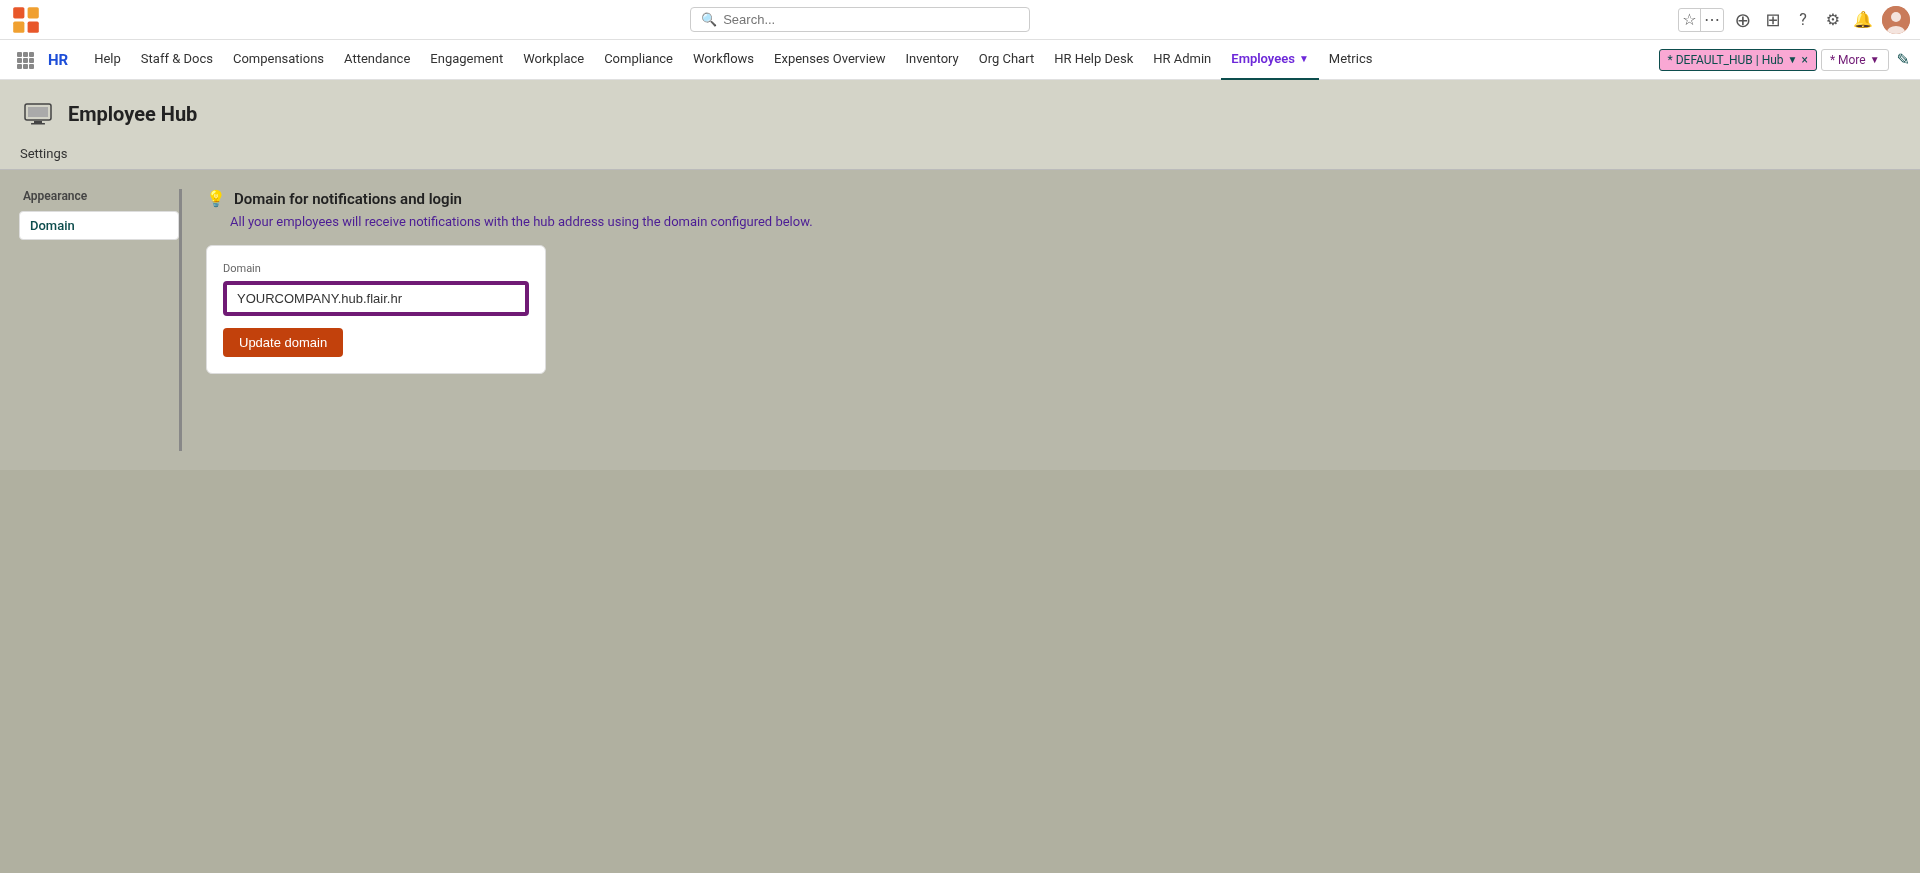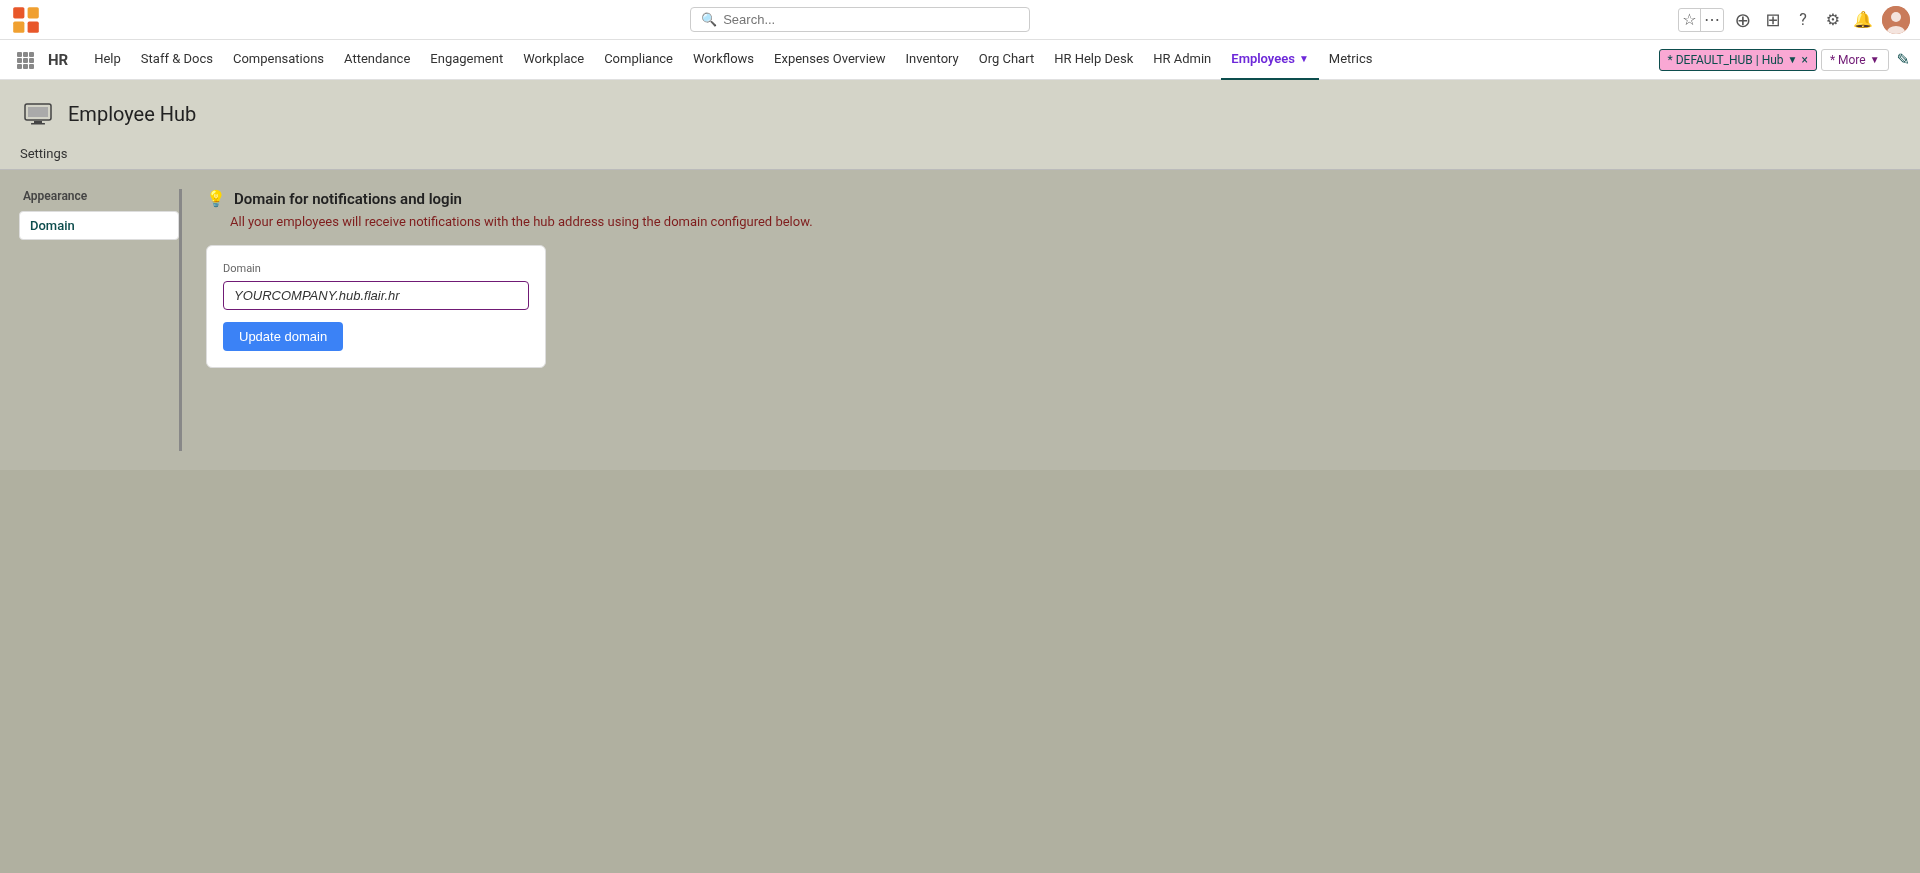--- a/index.html
+++ b/index.html
@@ -103,21 +103,21 @@
       justify-content: center;
       width: 30px;
       height: 30px;
       cursor: pointer;
       color: #555;
       margin-right: 8px;
     }
     .nav-brand {
       font-weight: 700;
       font-size: 15px;
-      color: #404040;
+      color: #1d4ed8;
       margin-right: 16px;
     }
     .nav-items {
       display: flex;
       align-items: center;
       height: 100%;
       flex: 1;
     }
     .nav-item {
       padding: 0 10px;
@@ -196,21 +196,21 @@
       width: 36px;
       height: 36px;
       display: flex;
       align-items: center;
       justify-content: center;
       color: #444;
       font-size: 22px;
     }
     .page-title-text {
       font-size: 20px;
-      font-weight: 400;
+      font-weight: 700;
       color: #222;
     }
     .settings-tab-row {
       display: flex;
     }
     .settings-tab {
       padding: 6px 0;
       font-size: 13px;
       color: #333;
       cursor: pointer;
@@ -271,51 +271,50 @@
       font-weight: 600;
       color: #222;
       margin-bottom: 6px;
     }
     .info-title-icon {
       font-size: 16px;
       color: #555;
     }
     .info-desc {
       font-size: 13px;
-      color: #7f1d1d;
+      color: #4c1d95;
       margin-left: 24px;
     }
 
     
     .domain-card {
       background: #fff;
       border: 1px solid #ddd;
       border-radius: 6px;
       padding: 16px;
       width: 340px;
       margin-top: 16px;
     }
     .domain-card-label {
       font-size: 11px;
       color: #666;
       margin-bottom: 6px;
     }
     .domain-input {
       width: 100%;
-      border: 1px solid #701a75;
+      border: 4px solid #701a75;
       border-radius: 4px;
       padding: 6px 10px;
       font-size: 13px;
       color: #333;
       outline: none;
       margin-bottom: 12px;
-      font-style: italic;
     }
     .update-domain-btn {
-      background: #3b82f6;
+      background: #c2410c;
       color: #fff;
       border: none;
       border-radius: 4px;
       padding: 7px 16px;
       font-size: 13px;
       cursor: pointer;
       font-weight: 500;
     }
   </style>
 </head>

